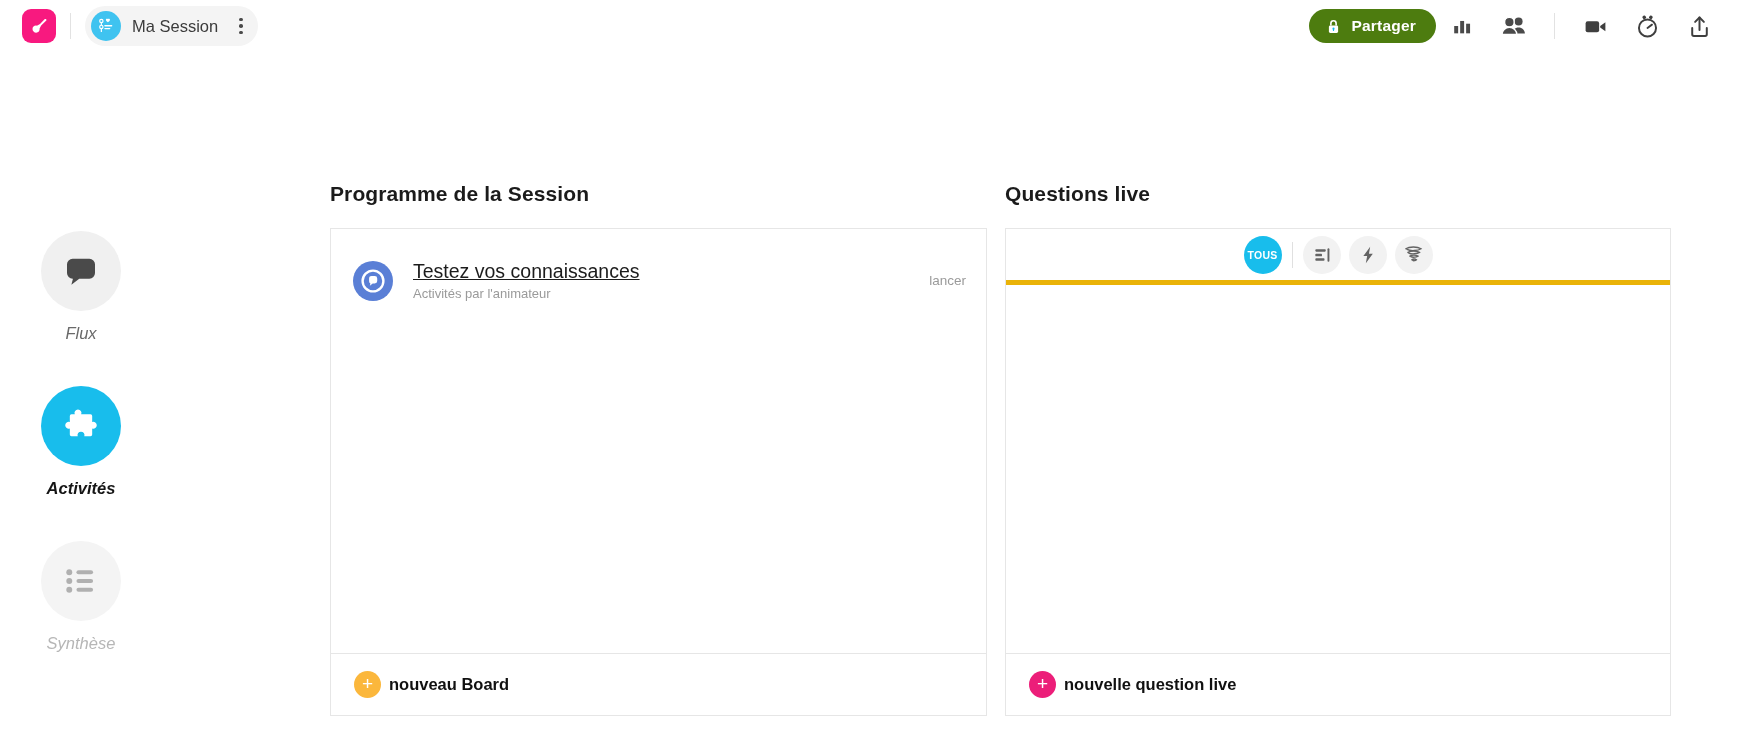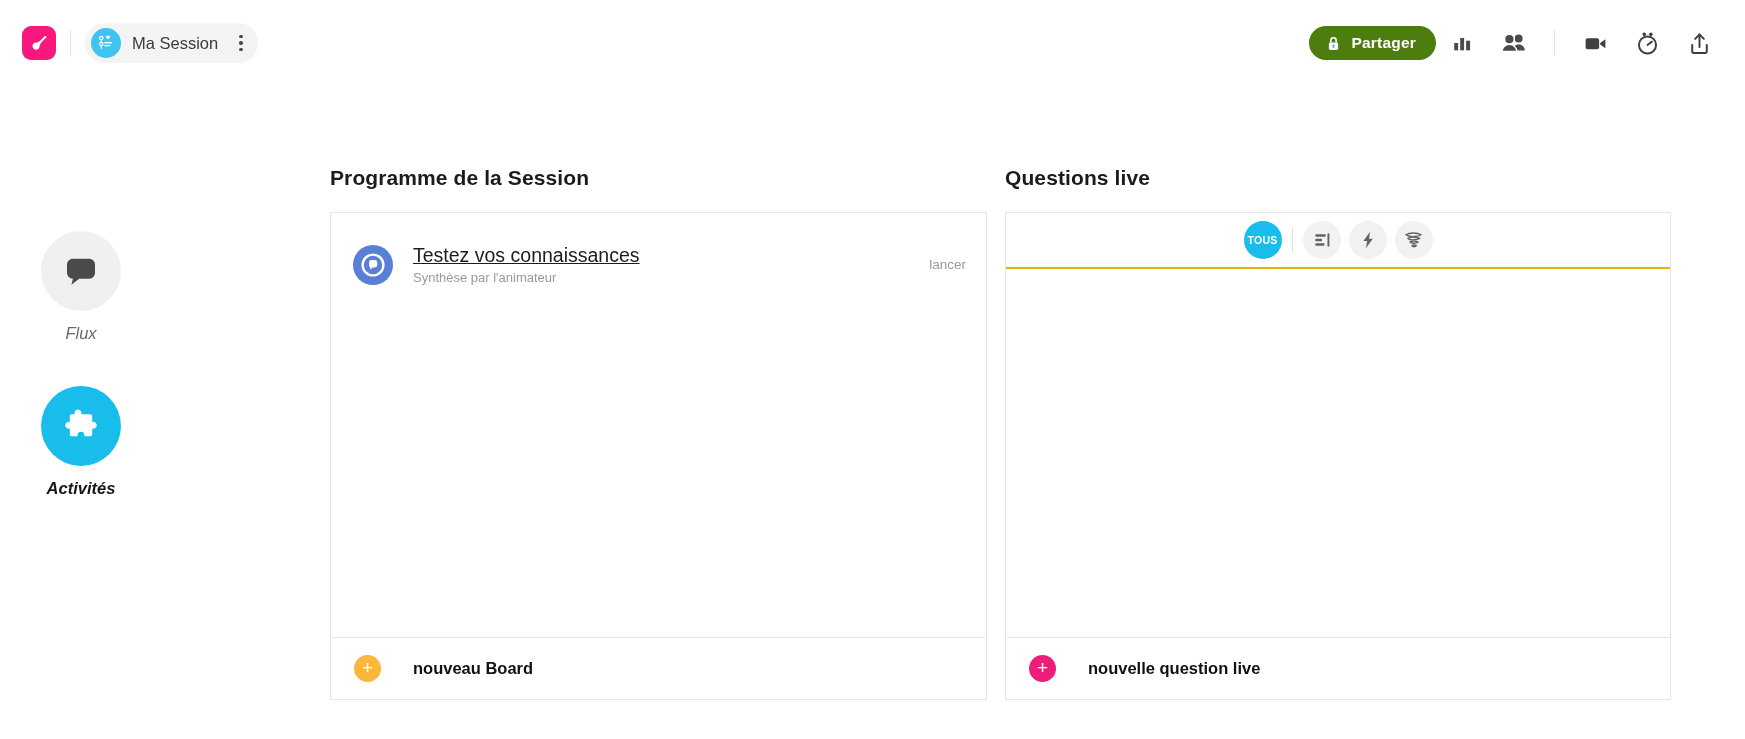--- a/index.html
+++ b/index.html
@@ -7,21 +7,21 @@
     width: 1745px;
     height: 739px;
     background: #ffffff;
     font-family: "Liberation Sans", sans-serif;
     overflow: hidden;
   }
 
   
   .topbar {
     position: absolute;
-    top: 17px; left: 0;
+    top: 0; left: 0;
     width: 1745px;
     height: 52px;
     display: flex;
     align-items: center;
     background: #ffffff;
   }
   .logo {
     margin-left: 22px;
     width: 34px; height: 34px;
     border-radius: 9px;
@@ -135,21 +135,21 @@
     margin-top: 13px;
     font-size: 16.5px;
     color: #6a6a6a;
   }
   .nav-label.active { color: #151515; font-weight: bold; }
   .nav-label.muted { color: #b6b6b6; }
 
   
   .col {
     position: absolute;
-    top: 166px;
+    top: 182px;
   }
   .col.left  { left: 330px; width: 657px; }
   .col.right { left: 1005px; width: 666px; }
 
   .col-title {
     font-size: 21px;
     font-weight: bold;
     color: #1b1b1b;
     letter-spacing: .1px;
     margin-bottom: 22px;
@@ -178,21 +178,21 @@
   }
   .plus-circle.amber { background: #fbb73c; }
   .plus-circle.pink  { background: #ec1e79; }
   .plus-circle span {
     color: #fff;
     font-size: 19px;
     line-height: 1;
     margin-top: -2px;
   }
   .foot-label {
-    margin-left: 32px;
+    margin-left: 8px;
     font-size: 16.5px;
     font-weight: bold;
     color: #111111;
   }
 
   
   .activity-card {
     display: flex;
     align-items: center;
     padding: 21px 20px 0 22px;
@@ -221,21 +221,21 @@
   .activity-action {
     margin-left: auto;
     font-size: 13.5px;
     color: #9a9a9a;
     cursor: pointer;
   }
 
   
   .filterbar {
     height: 56px;
-    border-bottom: 2px solid #eab308;
+    border-bottom: 5px solid #eab308;
     display: flex;
     align-items: center;
     justify-content: center;
   }
   .chip-all {
     width: 38px; height: 38px;
     border-radius: 50%;
     background: #18bdec;
     display: flex; align-items: center; justify-content: center;
     color: #fff;
@@ -366,38 +366,51 @@
 
   <div class="nav-item">
     <div class="nav-bubble active">
       <svg width="44" height="44" viewBox="0 0 24 24">
         <path d="M4 4.6 h5.4 a1.9 1.9 0 1 1 3.5 0 H18 a0.9 0.9 0 0 1 0.9 0.9 v3.3 a1.9 1.9 0 1 1 0 3.6 v3.3 a0.9 0.9 0 0 1 -0.9 0.9 h-3.4 a1.9 1.9 0 1 0 -3.6 0 H7.6 a0.9 0.9 0 0 1 -0.9 -0.9 v-3.3 a1.9 1.9 0 1 1 0 -3.6 V5.5 A0.9 0.9 0 0 1 7.6 4.6 z" fill="#ffffff" transform="translate(-0.8,1)"></path>
       </svg>
     </div>
     <span class="nav-label active">Activités</span>
   </div>
 
+  <div class="nav-item">
+    <div class="nav-bubble greylight">
+      <svg width="42" height="42" viewBox="0 0 24 24">
+        <circle cx="5.3" cy="7" r="1.7" fill="#b0b0b0"></circle>
+        <circle cx="5.3" cy="12" r="1.7" fill="#b0b0b0"></circle>
+        <circle cx="5.3" cy="17" r="1.7" fill="#b0b0b0"></circle>
+        <rect x="9.4" y="5.8" width="9.5" height="2.4" rx="1.2" fill="#b0b0b0"></rect>
+        <rect x="9.4" y="10.8" width="9.5" height="2.4" rx="1.2" fill="#b0b0b0"></rect>
+        <rect x="9.4" y="15.8" width="9.5" height="2.4" rx="1.2" fill="#b0b0b0"></rect>
+      </svg>
+    </div>
+    <span class="nav-label muted">Synthèse</span>
+  </div>
 
 </div>
 
 <div class="col left">
 
   <div class="col-title">Programme de la Session</div>
 
   <div class="panel">
     <div class="activity-card">
       <div class="activity-icon">
         <svg width="26" height="26" viewBox="0 0 24 24">
           <circle cx="12" cy="12" r="9.6" fill="none" stroke="#ffffff" stroke-width="2.2"></circle>
           <path d="M8.4 9.6 a2.3 2.3 0 0 1 2.3 -2.3 h2.9 a2.3 2.3 0 0 1 2.3 2.3 v2.4 a2.3 2.3 0 0 1 -2.3 2.3 h-1.9 l-2.6 2 l0.5 -2 a2.3 2.3 0 0 1 -1.2 -2.3 z" fill="#ffffff"></path>
         </svg>
       </div>
       <div class="activity-text">
         <div class="activity-title">Testez vos connaissances</div>
-        <div class="activity-sub">Synthèse par l'animateur</div>
+        <div class="activity-sub">Activités par l'animateur</div>
       </div>
       <div class="activity-action">lancer</div>
     </div>
   </div>
 
   <div class="panel-foot">
     <div class="plus-circle amber">
         <span>+</span>
       </div>
     <div class="foot-label">nouveau Board</div>

